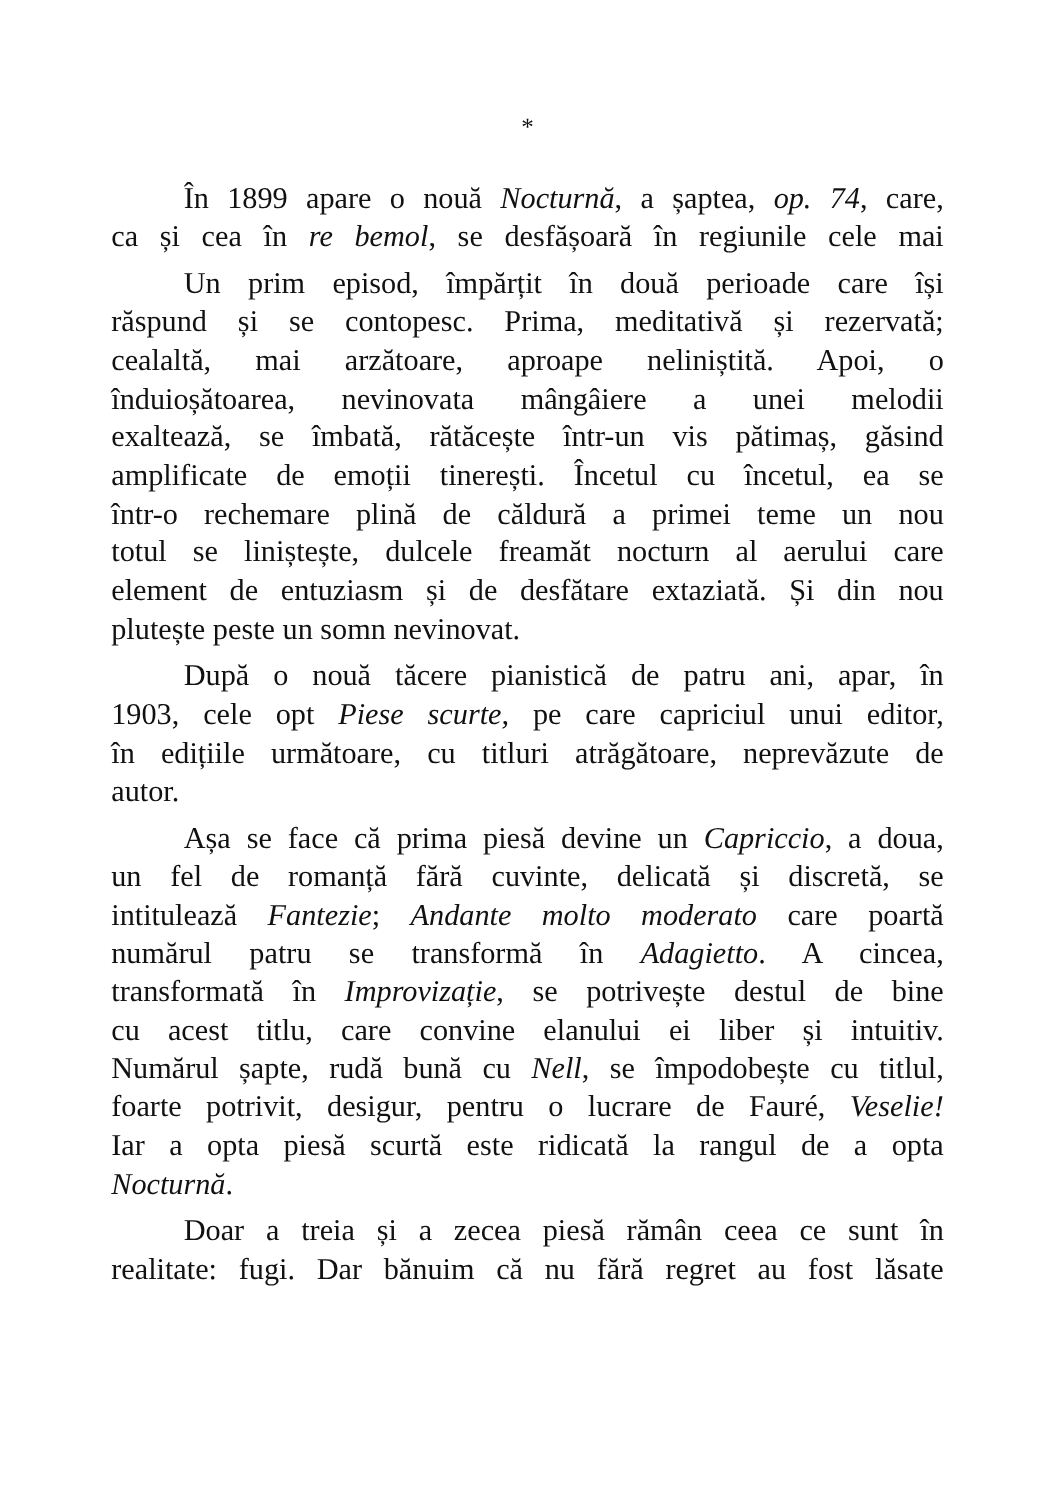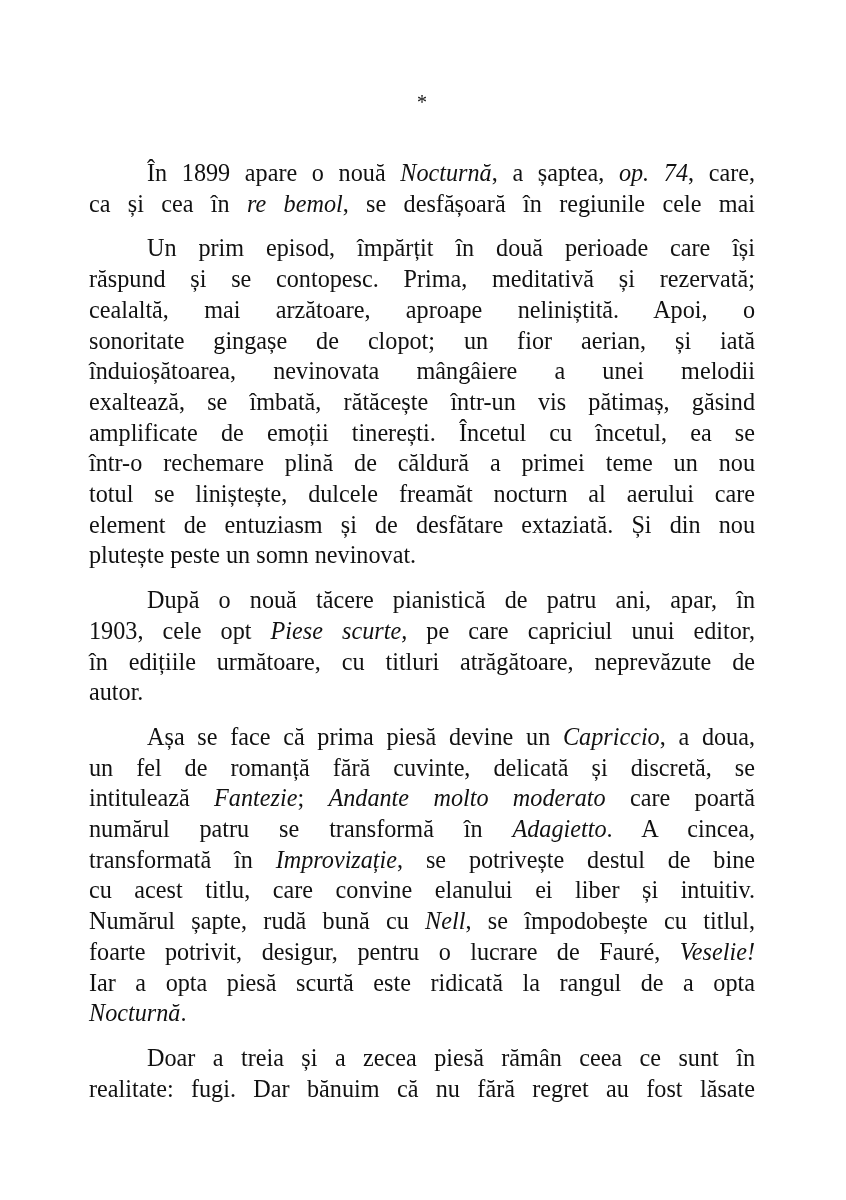--- a/index.html
+++ b/index.html
@@ -30,21 +30,21 @@
       font-size: 20px;
       line-height: 20px;
     }
     .body-text {
       position: absolute;
       top: 144px;
       left: 0;
       width: 666px;
     }
     p {
-      margin: 14px 0 7px 0;
+      margin: 0 0 7px 0;
       font-size: 24.2px;
       line-height: 30.7px;
       text-align: justify;
       text-indent: 58px;
       hyphens: none;
     }
     p .line {
       display: block;
       text-align: justify;
       text-align-last: justify;
@@ -78,21 +78,20 @@
   <div class="separator">*</div>
   <div class="body-text" id="body-text">
       <p>
         <span class="line first"><span>În 1899 apare o nouă </span><em>Nocturnă</em><span>, a șaptea, </span><em>op. 74</em><span>, care,</span></span>
         <span class="line"><span>ca și cea în </span><em>re bemol</em><span>, se desfășoară în regiunile cele mai</span></span>
       </p>
       <p>
         <span class="line first"><span>Un prim episod, împărțit în două perioade care își</span></span>
         <span class="line"><span>răspund și se contopesc. Prima, meditativă și rezervată;</span></span>
         <span class="line"><span>cealaltă, mai arzătoare, aproape neliniștită. Apoi, o</span></span>
-        <span class="line"><span>sonoritate gingașe de clopot; un fior aerian, și iată</span></span>
         <span class="line"><span>înduioșătoarea, nevinovata mângâiere a unei melodii</span></span>
         <span class="line"><span>exaltează, se îmbată, rătăcește într-un vis pătimaș, găsind</span></span>
         <span class="line"><span>amplificate de emoții tinerești. Încetul cu încetul, ea se</span></span>
         <span class="line"><span>într-o rechemare plină de căldură a primei teme un nou</span></span>
         <span class="line"><span>totul se liniștește, dulcele freamăt nocturn al aerului care</span></span>
         <span class="line"><span>element de entuziasm și de desfătare extaziată. Și din nou</span></span>
         <span class="line last"><span>plutește peste un somn nevinovat.</span></span>
       </p>
       <p>
         <span class="line first"><span>După o nouă tăcere pianistică de patru ani, apar, în</span></span>

